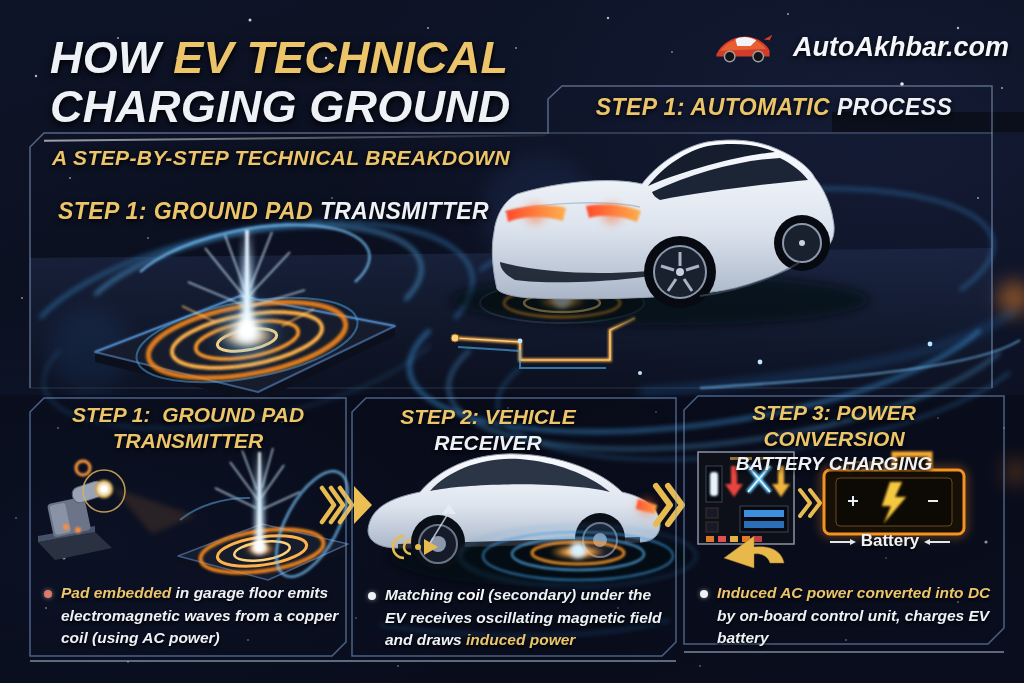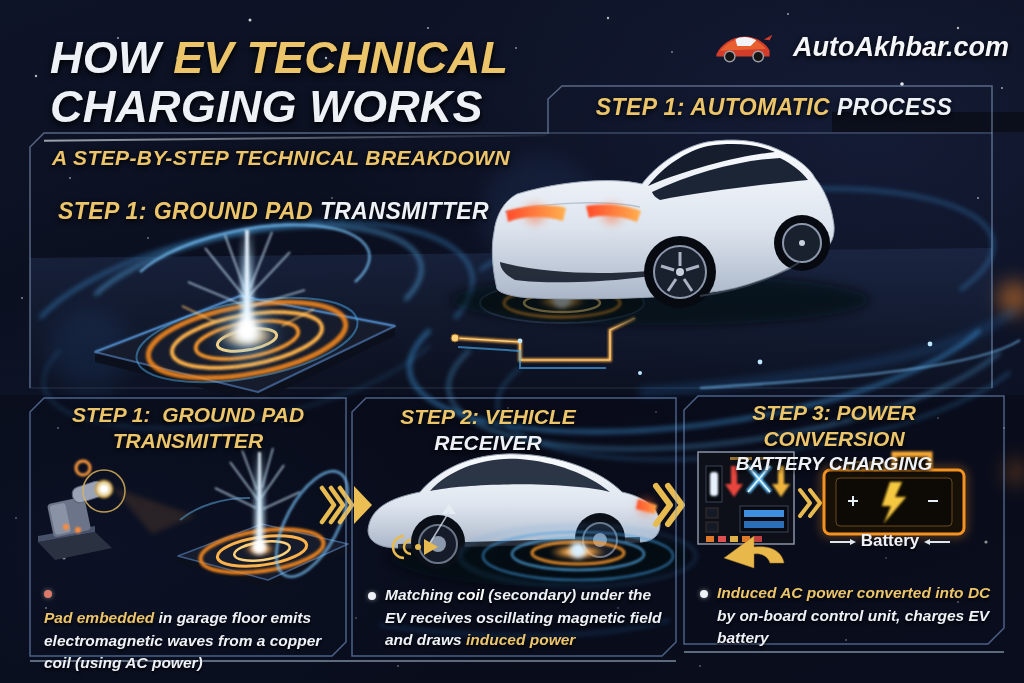--- a/index.html
+++ b/index.html
@@ -44,21 +44,21 @@
   .p-head.p3 .h-line.l2{font-size:19px;line-height:24px;}
   .ph1{left:30px;top:402px;width:316px;}
   .ph2{left:352px;top:404px;width:272px;}
   .ph3{left:684px;top:400px;width:300px;}
   
   .bullet{position:absolute;z-index:5;display:flex;align-items:flex-start;gap:9px;}
   .bullet-dot{width:8px;height:8px;border-radius:50%;margin-top:8px;flex:0 0 auto;
     box-shadow:0 0 5px rgba(255,255,255,.45);}
   .bullet-text{font-size:15.5px;line-height:22.5px;font-style:italic;font-weight:600;
     text-shadow:0 2px 3px rgba(0,0,0,.9);}
-  .b1{left:44px;top:582px;width:296px;flex-direction:column;}
+  .b1{left:44px;top:582px;width:296px;}
   .b2{left:368px;top:584px;width:300px;}
   .b3{left:700px;top:582px;width:302px;}
   
   .battery-label{left:844px;top:531px;width:92px;text-align:center;font-size:17px;font-weight:700;
     color:#eef2f7;text-shadow:0 2px 3px rgba(0,0,0,.9);}
 </style>
 </head>
 <body>
 
 <div id="canvas">
@@ -429,21 +429,21 @@
   <g fill="none">
     <path d="M 30,661 L 676,661" stroke="url(#gLine)" stroke-width="3.5" filter="url(#f2)"></path>
     <path d="M 30,661 L 676,661" stroke="#cfe9ff" stroke-width="1" opacity=".85"></path>
     <path d="M 684,652 L 1004,652" stroke="url(#gLine)" stroke-width="3.5" filter="url(#f2)"></path>
     <path d="M 684,652 L 1004,652" stroke="#cfe9ff" stroke-width="1" opacity=".85"></path>
   </g>
 </svg>
 
 <div class="txt title">
   <div><span class="seg white">HOW </span><span class="seg gold">EV TECHNICAL</span></div>
-  <div><span class="seg white">CHARGING WORKS</span></div>
+  <div><span class="seg white">CHARGING GROUND</span></div>
 </div>
 <div class="divider"></div>
 <div class="txt subtitle"><span class="seg gold">A STEP-BY-STEP TECHNICAL BREAKDOWN</span></div>
 
 <div class="txt brand">
   <svg width="62" height="38" viewBox="0 0 64 40">
     <path d="M54,12 L63,7 L60,13 Z" fill="#d23c2a"></path>
     <path d="M4,28 C8,18 20,9 34,9 C46,9 56,16 60,24 L60,30 L4,30 Z" fill="#d23c2a"></path>
     <path d="M8,24 C14,16 24,11 34,11 C44,11 52,16 56,22 Z" fill="#e86030"></path>
     <path d="M24,12 C30,8 40,9 46,13 L40,19 L26,19 Z" fill="#f2f4f8"></path>

